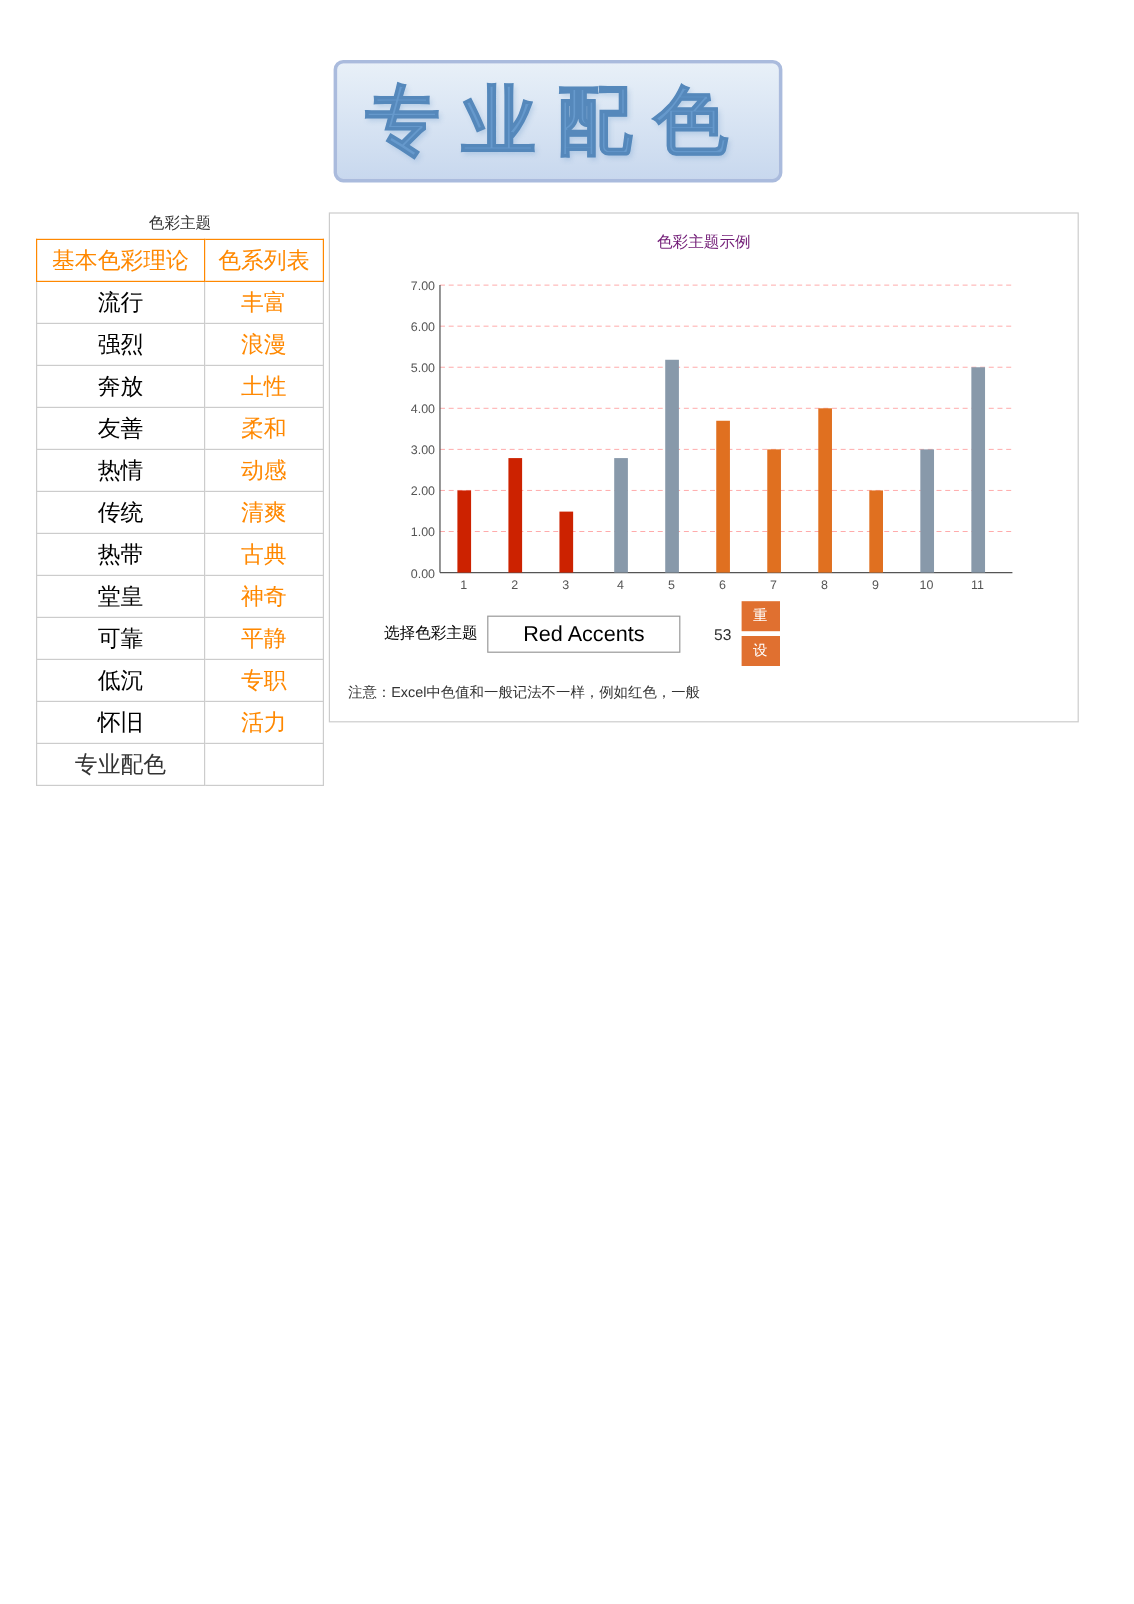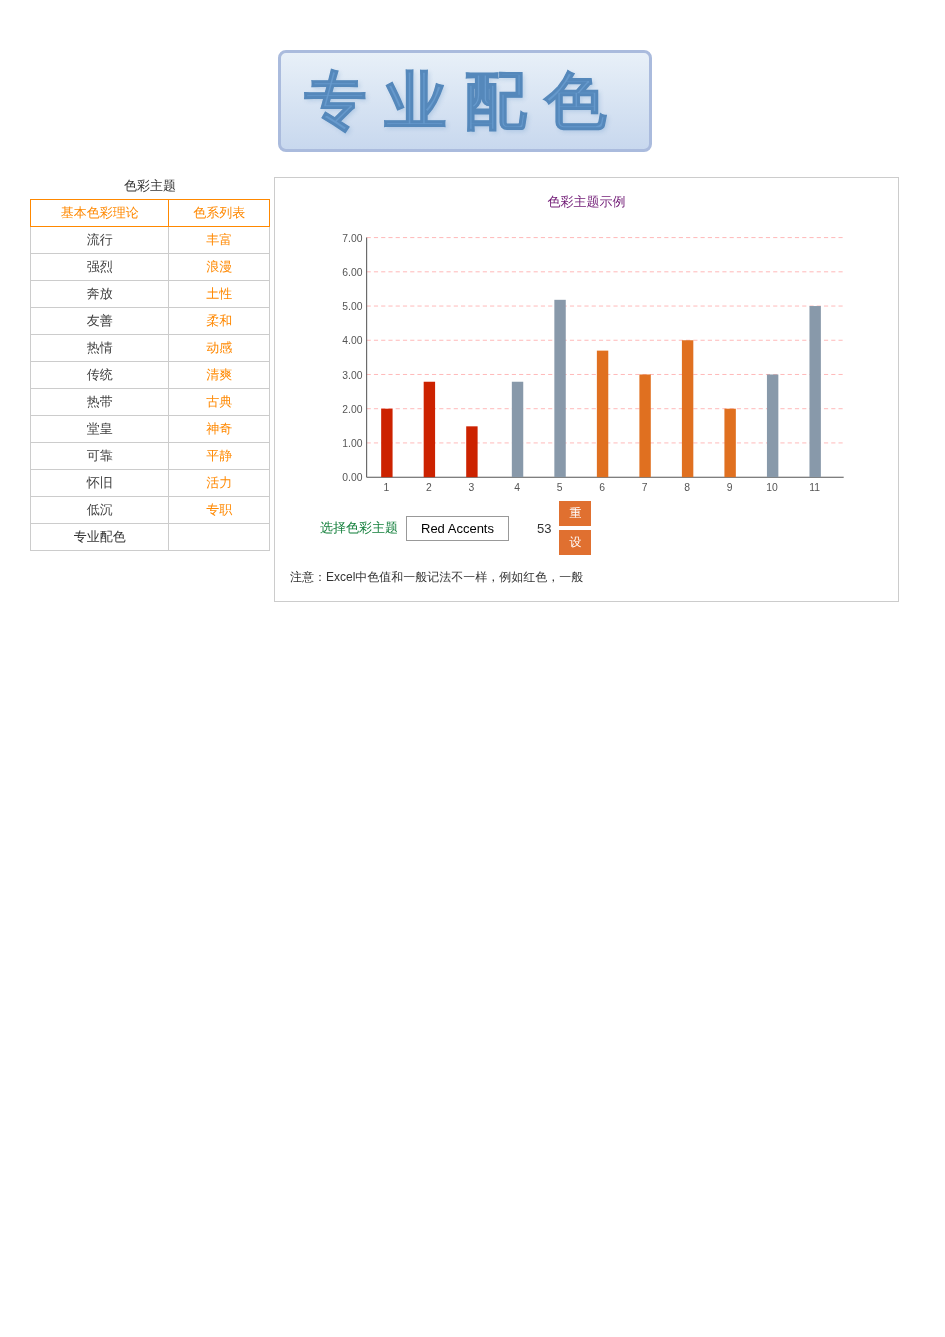--- a/index.html
+++ b/index.html
@@ -53,41 +53,41 @@
     .table-title {
       text-align: center;
       font-size: 13px;
       color: #333;
       margin-bottom: 4px;
     }
 
     .color-table {
       border-collapse: collapse;
       width: 100%;
-      font-size: 13px;
+      font-size: 19px;
     }
 
     .color-table th {
       border: 1px solid #ff8800;
       background: #fff;
       color: #ff8800;
       padding: 4px 8px;
       text-align: center;
       font-weight: normal;
     }
 
     .color-table td {
       border: 1px solid #ccc;
       padding: 4px 8px;
       text-align: center;
       color: #ff8800;
     }
 
     .color-table td.col-left {
-      color: #404040;
+      color: #000000;
     }
 
     .color-table td.col-right {
       color: #ff8800;
     }
 
     
     .right-panel {
       flex: 1;
       border: 1px solid #ccc;
@@ -109,28 +109,28 @@
       height: 280px;
     }
 
     .chart-svg {
       width: 100%;
       height: 100%;
     }
 
     .controls-label {
       font-size: 13px;
-      color: #15803d;
+      color: #000000;
       margin-left: 30px;
     }
 
     .theme-display {
       border: 1px solid #999;
-      padding: 4px 14px;
-      font-size: 13px;
+      padding: 4px 29px;
+      font-size: 18px;
       background: #fff;
       min-width: 100px;
       text-align: center;
     }
 
     .theme-number {
       font-size: 13px;
       color: #333;
       margin-left: 20px;
     }
@@ -223,26 +223,26 @@
             </tr>
             <tr>
               <td class="col-left">堂皇</td>
               <td class="col-right">神奇</td>
             </tr>
             <tr>
               <td class="col-left">可靠</td>
               <td class="col-right">平静</td>
             </tr>
             <tr>
+              <td class="col-left">低沉</td>
+              <td class="col-right">专职</td>
+            </tr>
+            <tr>
               <td class="col-left">怀旧</td>
               <td class="col-right">活力</td>
-            </tr>
-            <tr>
-              <td class="col-left">低沉</td>
-              <td class="col-right">专职</td>
             </tr>
             <tr>
               <td class="col-left" style="color: rgb(51, 51, 51);">专业配色</td>
               <td class="col-right" style="color: rgb(51, 51, 51);"></td>
             </tr>
           </tbody>
       </table>
     </div>
 
     <div class="right-panel">

